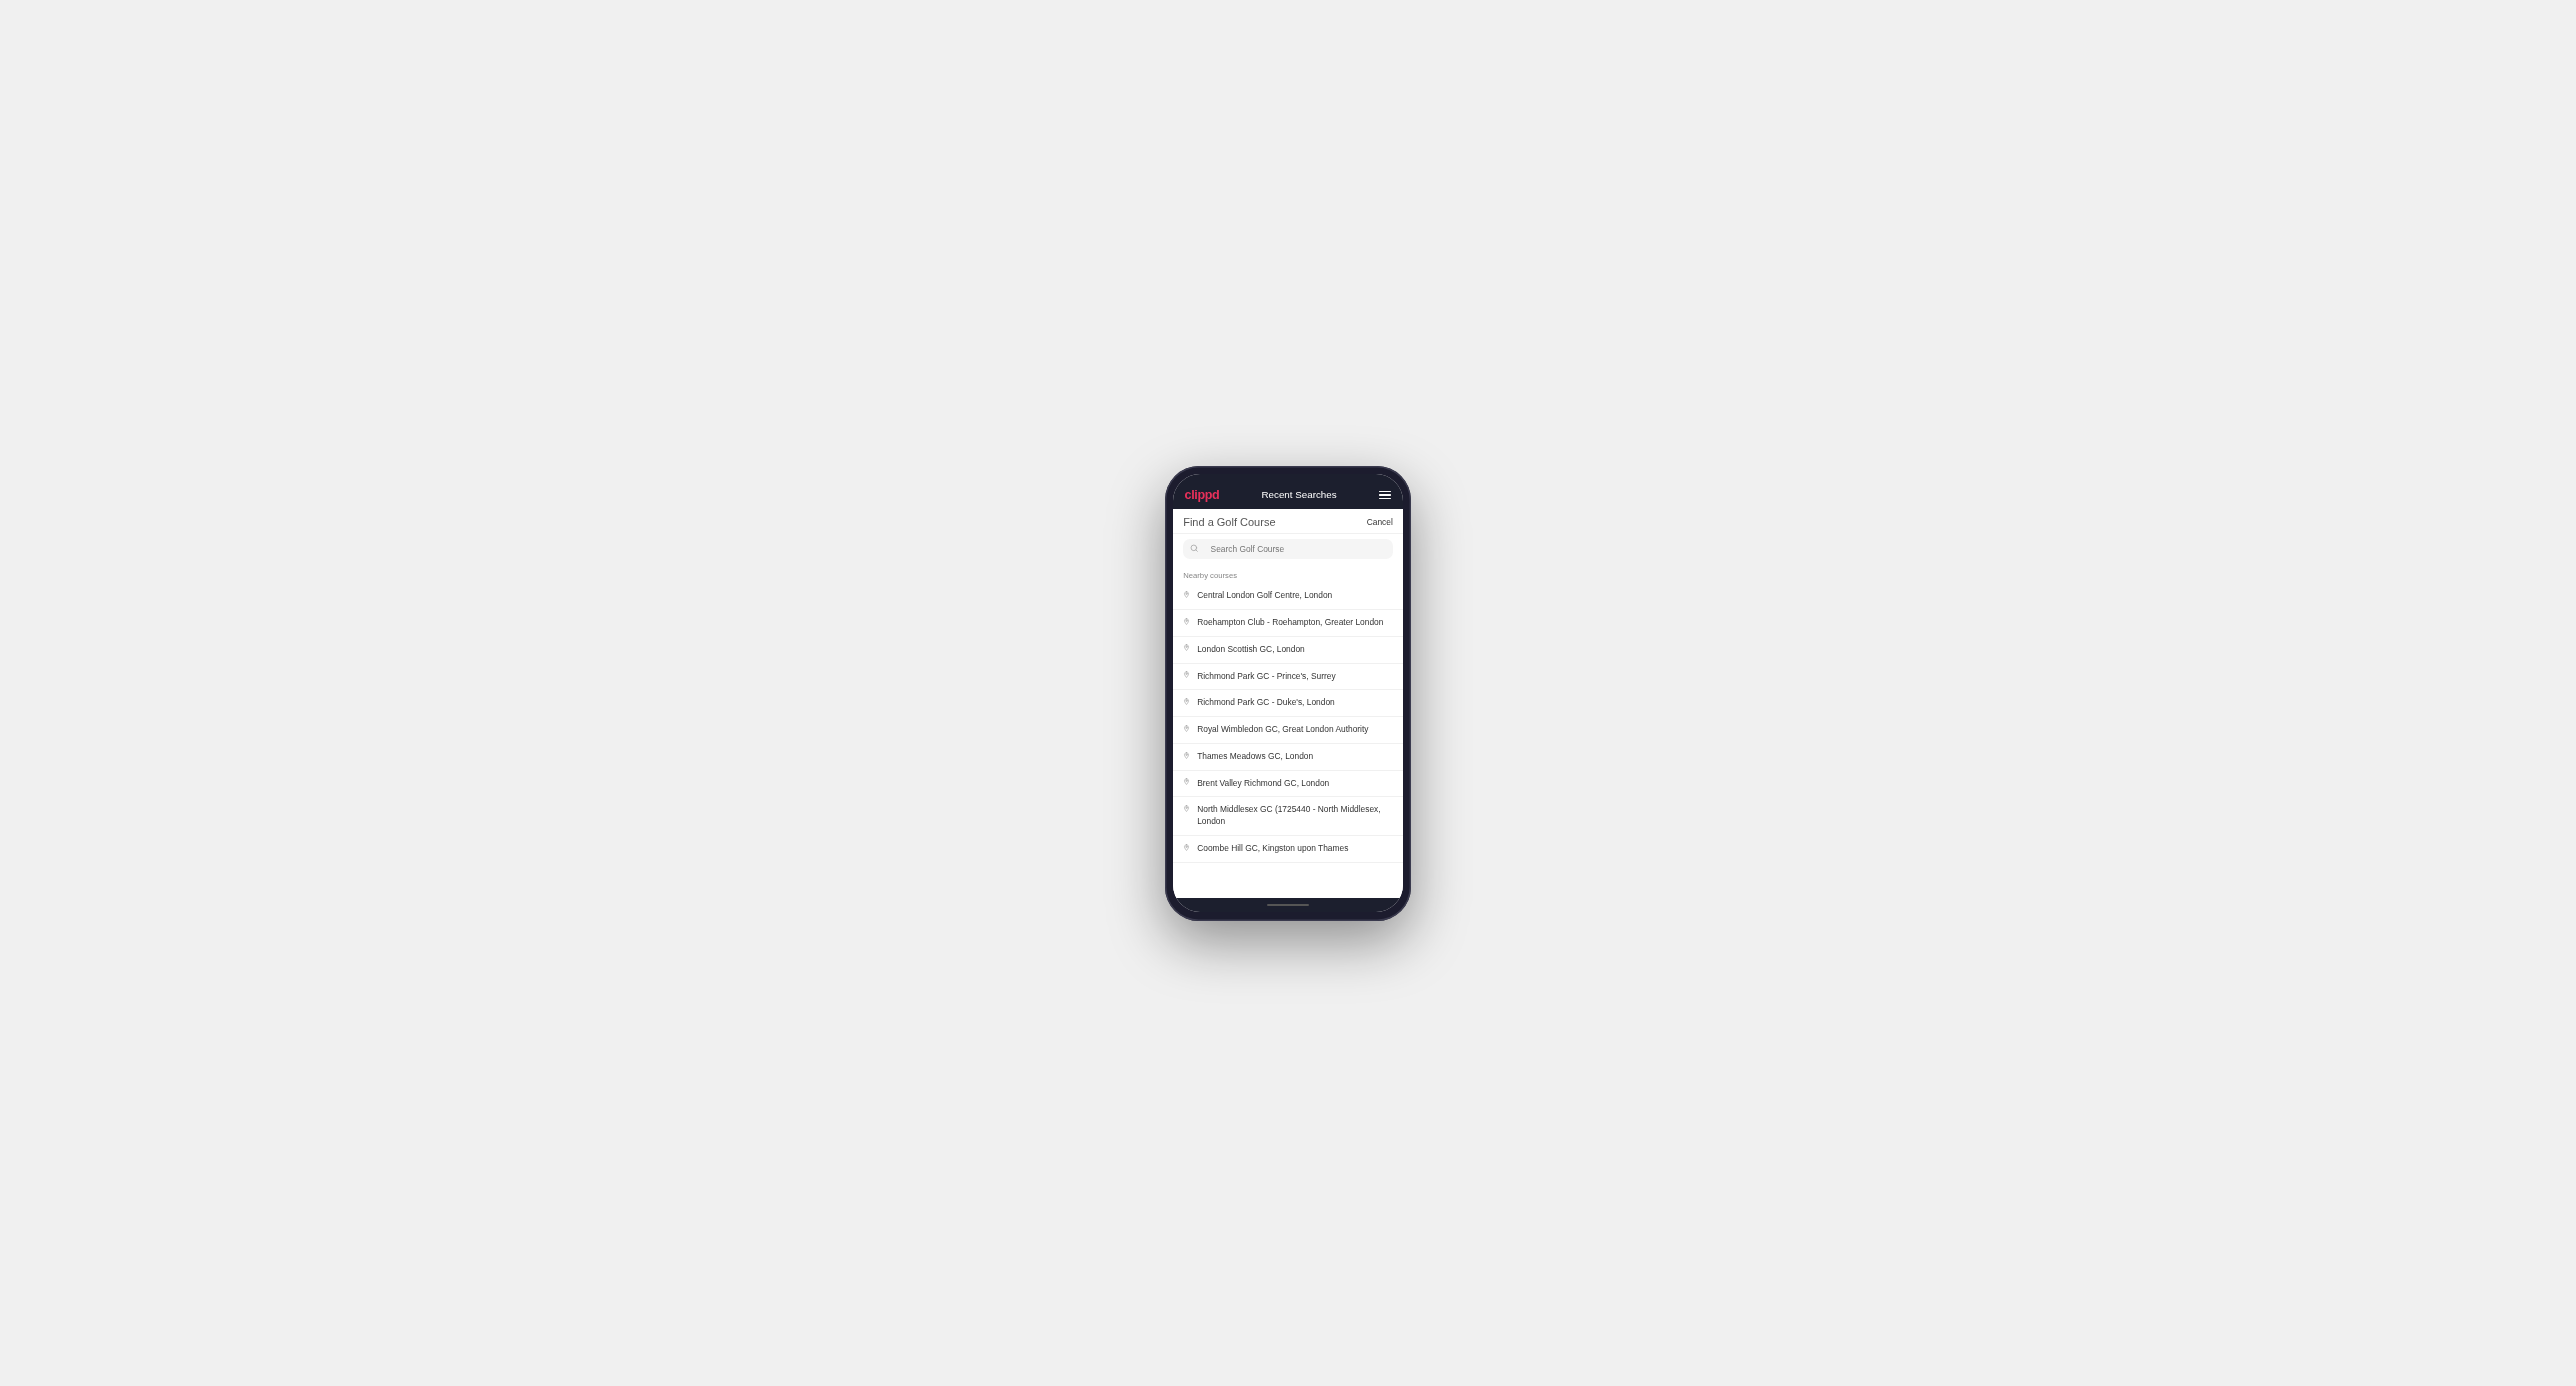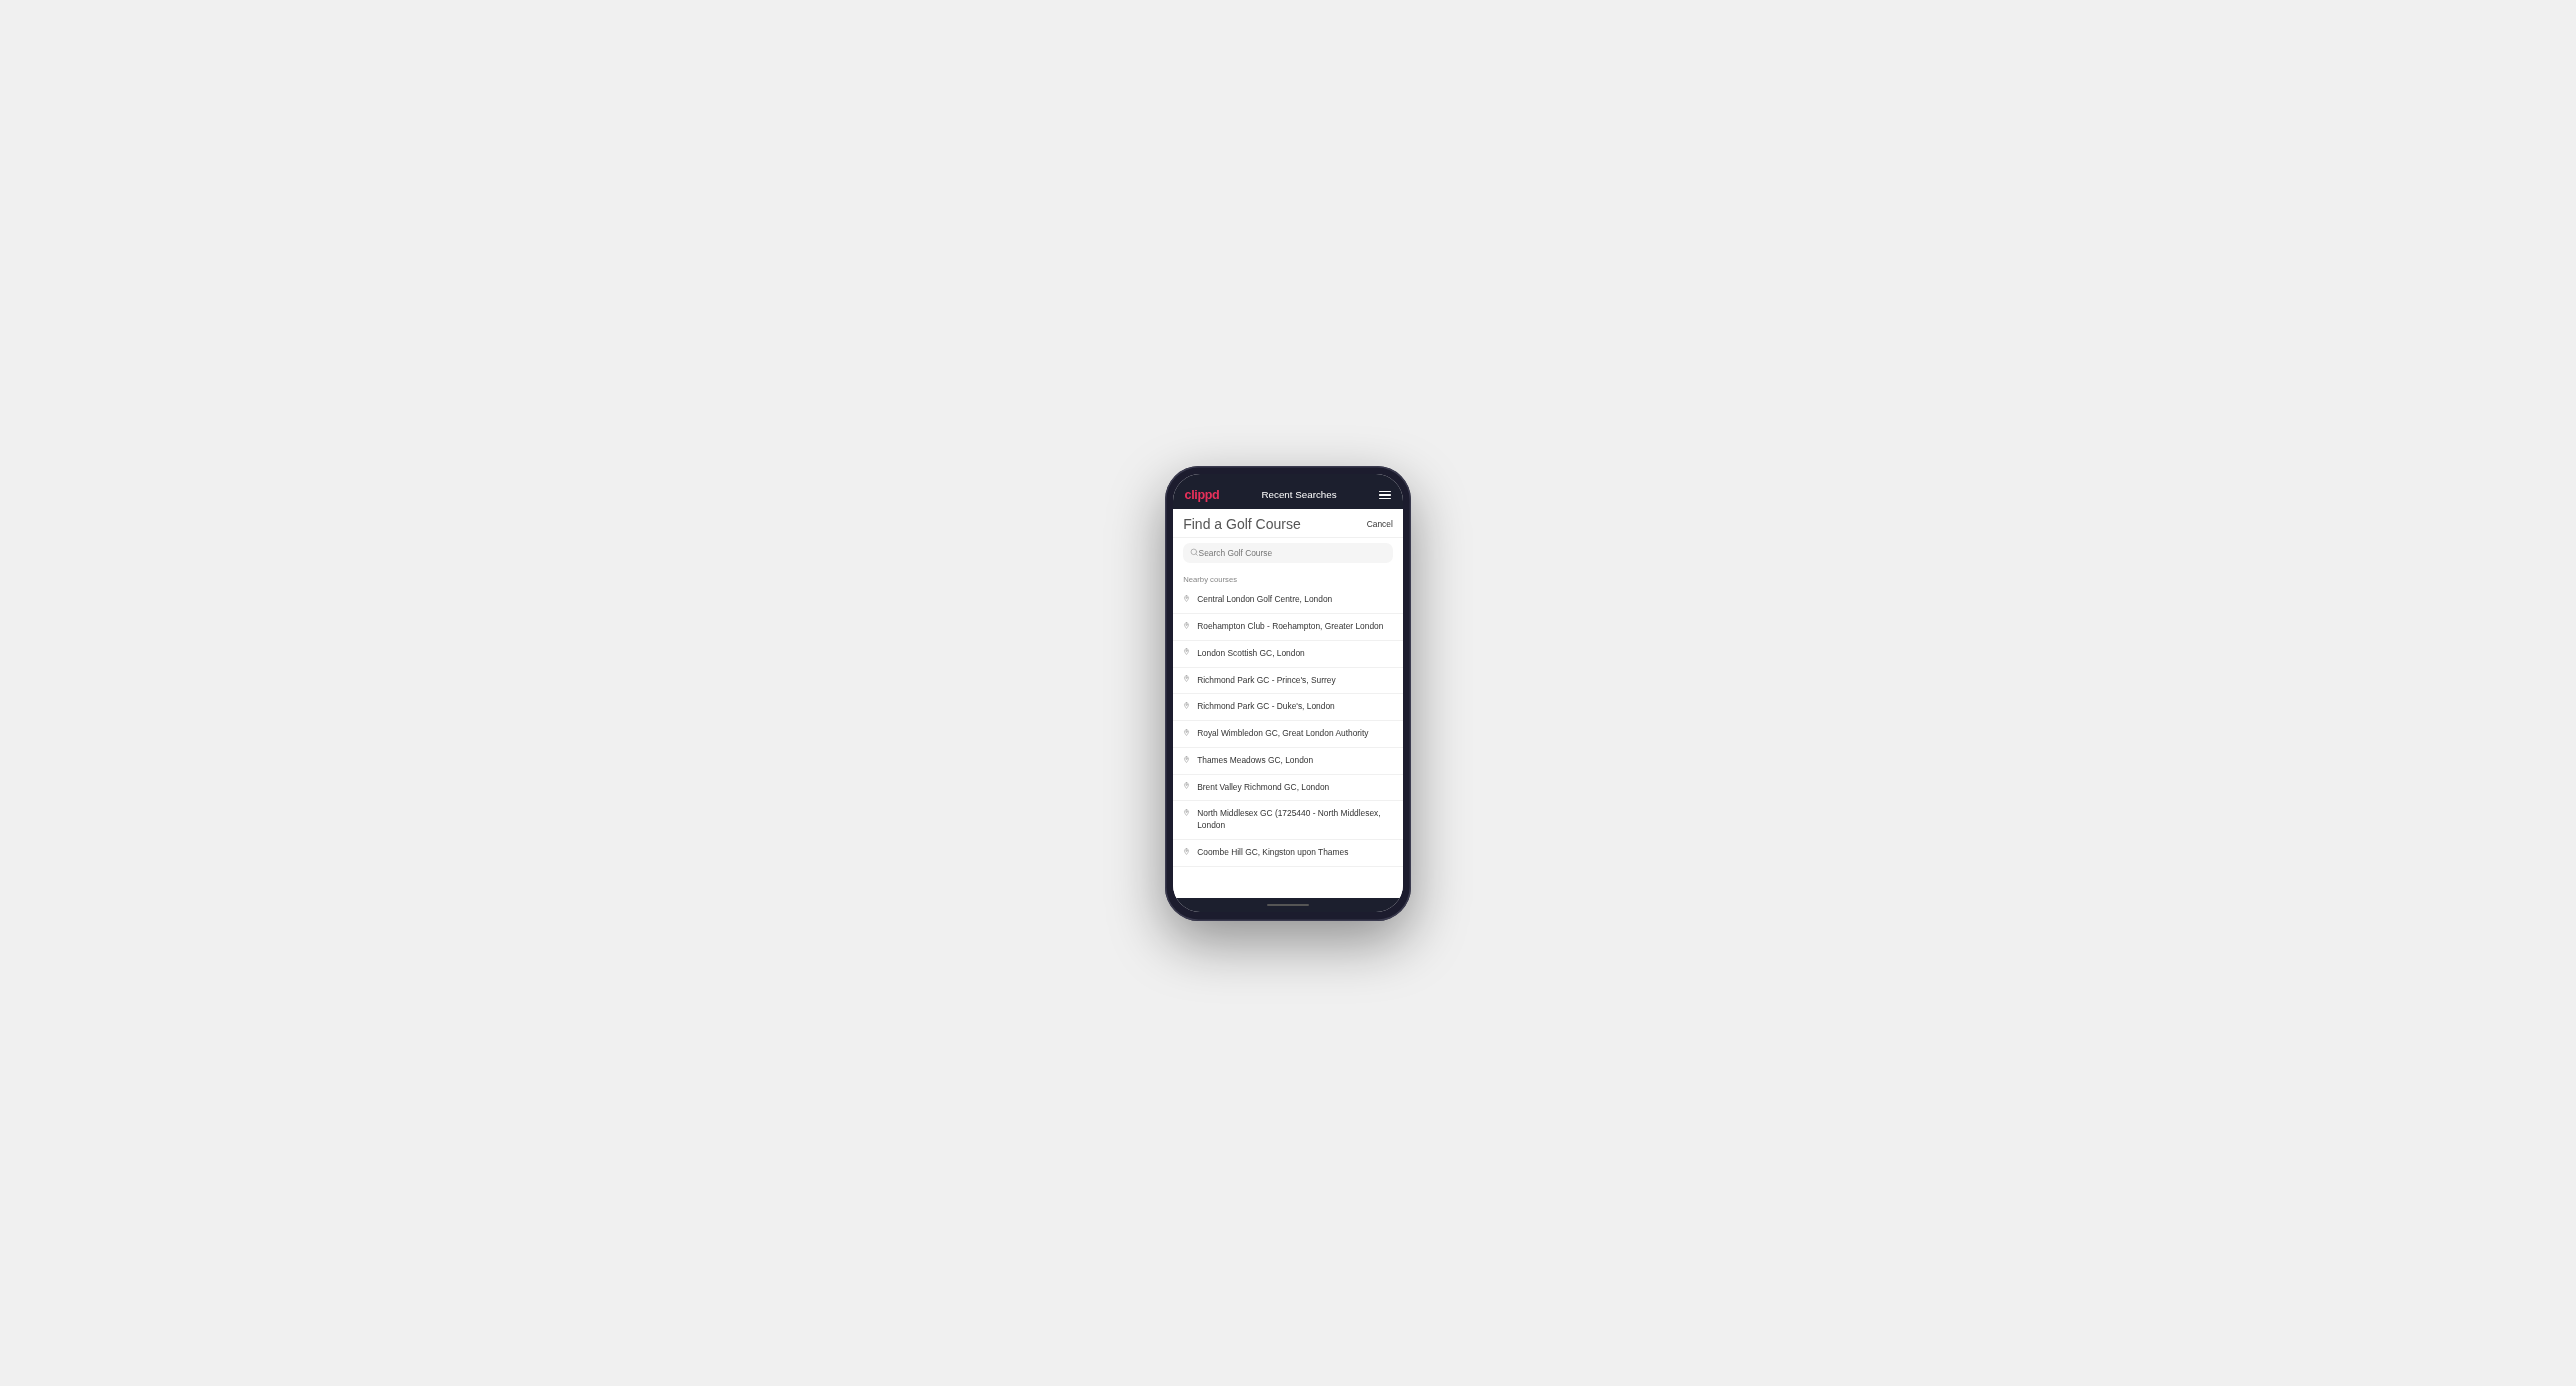--- a/index.html
+++ b/index.html
@@ -76,41 +76,41 @@
     }
     .find-bar {
       display: flex;
       align-items: center;
       justify-content: space-between;
       padding: 7px 9.8px 5.6px;
       background: #fff;
       border-bottom: 0.7px solid #f0f0f0;
     }
     .find-label {
-      font-size: 14px;
+      font-size: 11px;
       color: #555;
       text-align: right;
     }
     .cancel-btn {
       font-size: 8.4px;
       color: #333;
       font-weight: 500;
       cursor: pointer;
     }
     .search-box {
       padding: 4.2px 9.8px 7px;
       background: #fff;
     }
     .search-input-wrapper {
       display: flex;
       align-items: center;
       background: #f5f5f5;
       border-radius: 7px;
       padding: 4.9px 7px;
-      gap: 0;
+      gap: 12px;
       justify-content: space-between;
     }
     .search-icon-svg {
       color: #aaa;
       font-size: 8.4px;
       flex-shrink: 0;
     }
     .search-input {
       border: none;
       background: transparent;

